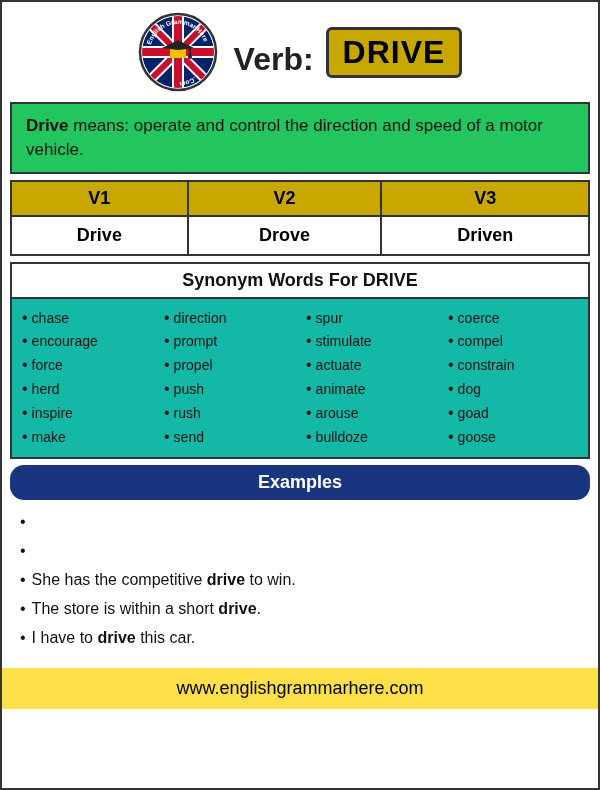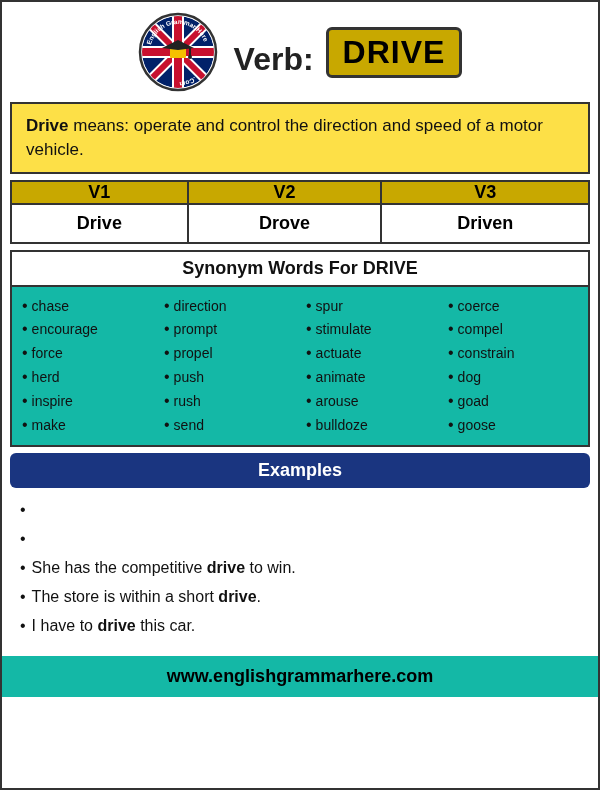--- a/index.html
+++ b/index.html
@@ -41,21 +41,21 @@
       font-size: 32px;
       font-weight: 900;
       padding: 4px 14px;
       border: 3px solid #333;
       border-radius: 6px;
       letter-spacing: 1px;
     }
 
     
     .definition-box {
-      background: #fde047;
+      background: #22c55e;
       border: 2px solid #333;
       margin: 0 8px;
       padding: 10px 14px;
       font-size: 17px;
       line-height: 1.4;
       color: #111;
     }
     .definition-box .bold { font-weight: bold; }
 
     
@@ -63,20 +63,21 @@
       width: calc(100% - 16px);
       margin: 6px 8px;
       border-collapse: collapse;
       border: 2px solid #333;
     }
     .verb-table th {
       background: #c8a800;
       color: #000;
       font-size: 18px;
       font-weight: bold;
+      padding: 6px;
       text-align: center;
       border: 2px solid #333;
     }
     .verb-table td {
       background: #fff;
       font-size: 18px;
       font-weight: bold;
       padding: 8px;
       text-align: center;
       border: 2px solid #333;
@@ -125,42 +126,42 @@
     .examples-section {
       margin: 6px 8px;
     }
     .examples-title-bar {
       background: #1a3580;
       color: #fff;
       text-align: center;
       font-size: 18px;
       font-weight: bold;
       padding: 7px;
-      border-radius: 6px;
+      border-radius: 14px;
     }
     .examples-list {
       padding: 8px 10px;
       background: #fff;
     }
     .example-item {
       font-size: 16px;
       color: #111;
       line-height: 1.8;
       display: flex;
       align-items: baseline;
       gap: 6px;
     }
 
     
     .footer {
-      background: #14b8a6;
+      background: #fde047;
       text-align: center;
       padding: 10px;
       font-size: 18px;
-      font-weight: bold;
+      font-weight: normal;
       color: #000;
       margin-top: 8px;
     }
   </style>
 </head>
 <body>
 
 <div class="header">
 
   <div class="logo-svg-wrap">

